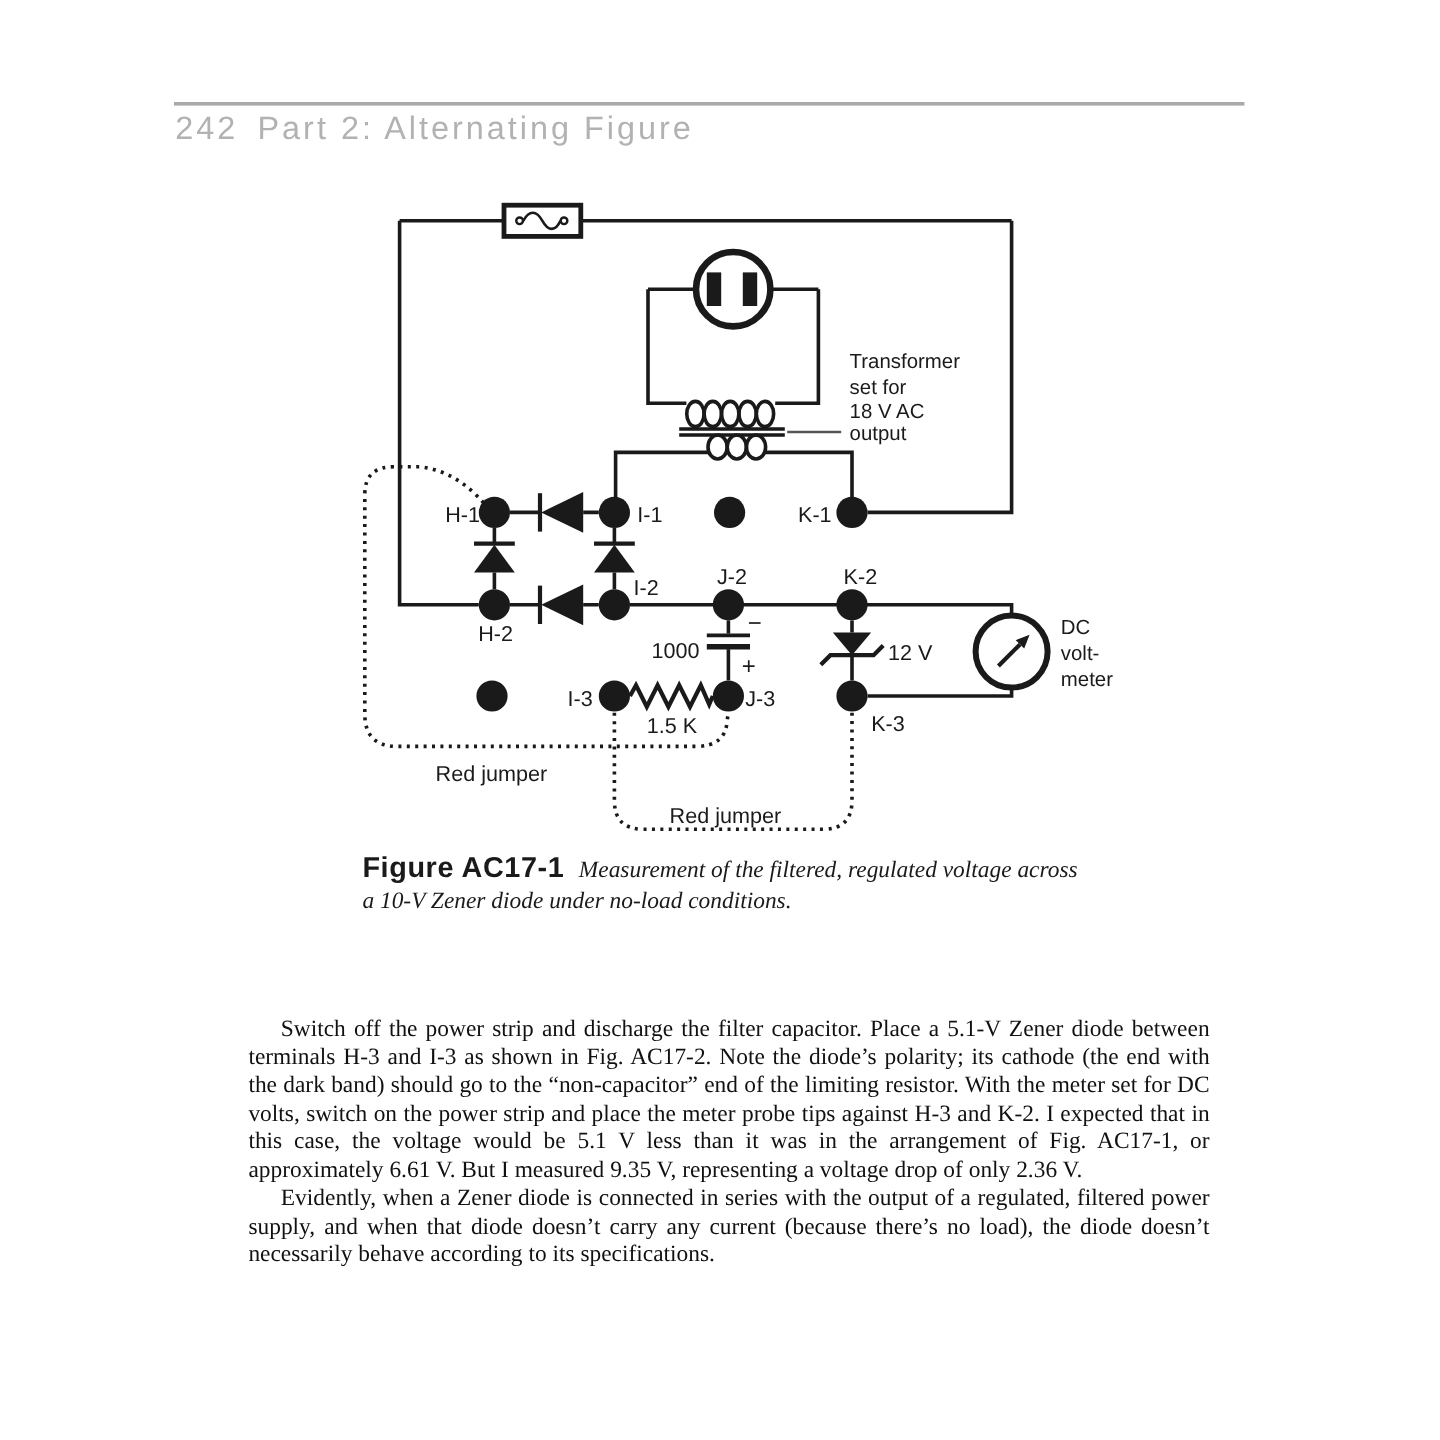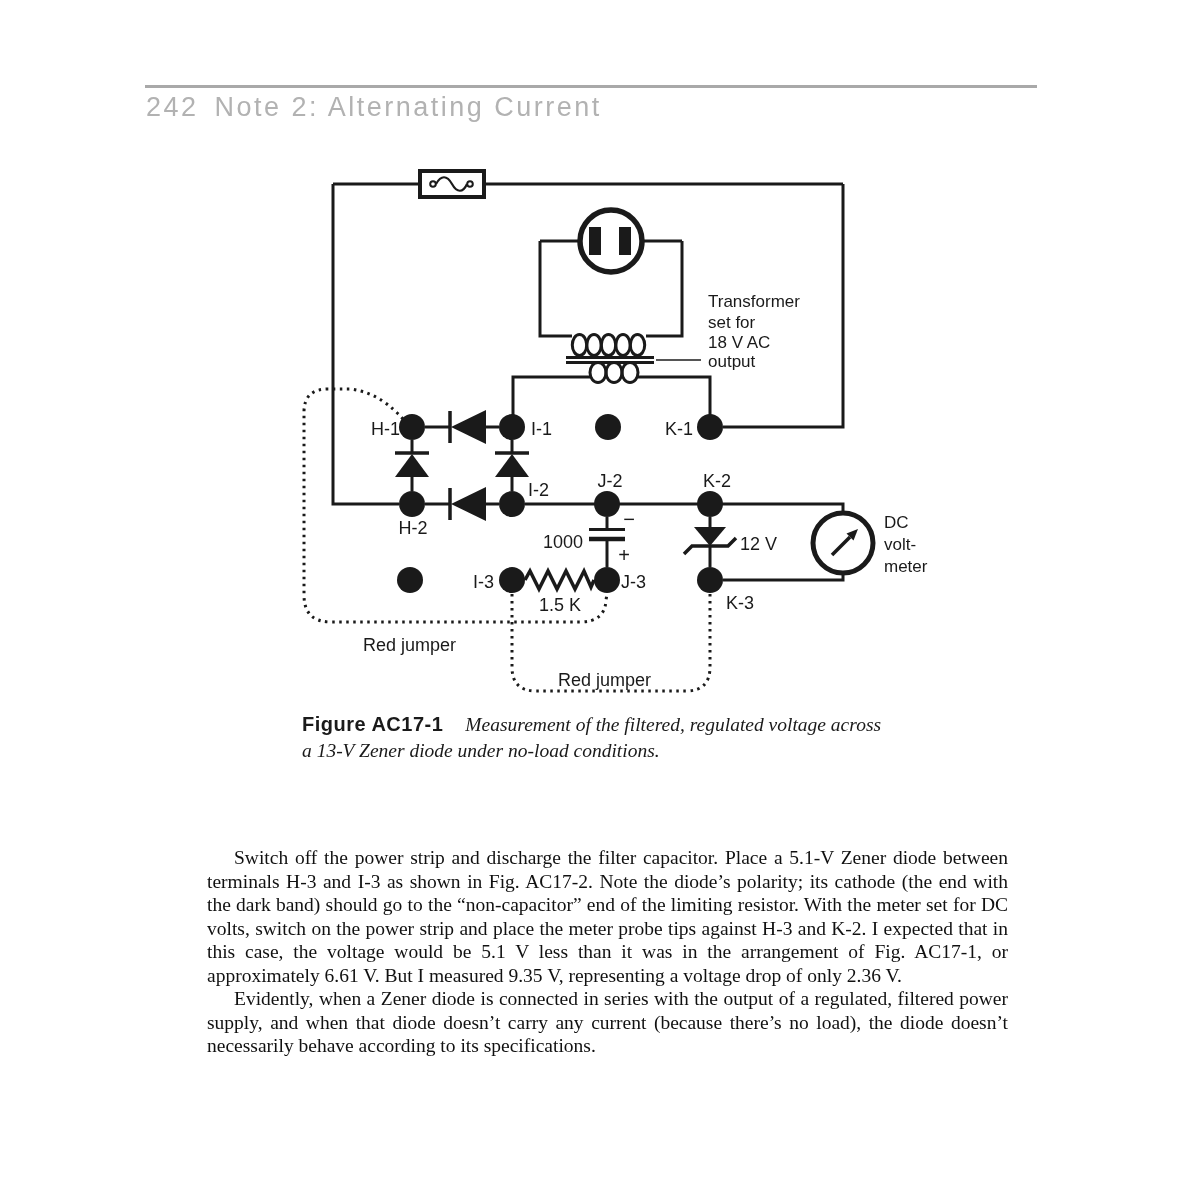--- a/index.html
+++ b/index.html
@@ -9,21 +9,21 @@
   
   .header-rule{position:absolute;left:145px;top:85px;width:892px;height:2.5px;background:#a9a9a9;}
   .header{position:absolute;left:146px;top:92px;color:#b2b2b2;font-size:27px;
           font-family:"Liberation Sans",sans-serif;letter-spacing:2.5px;white-space:nowrap;}
   .header .pgnum{margin-right:16px;}
 
   
   .caption{position:absolute;left:302px;top:711px;width:648px;
            font-size:19px;line-height:26px;color:#1a1a1a;}
   .caption .fig-label{font-family:"Liberation Sans",sans-serif;font-weight:bold;
-           font-size:20px;letter-spacing:0.5px;margin-right:22px;}
+           font-size:24px;letter-spacing:0.5px;margin-right:12px;}
   .caption .cap-italic{font-family:"Liberation Serif",serif;font-style:italic;font-size:19.5px;margin-top:32px;}
 
   
   .bodytext{position:absolute;left:207px;top:846px;width:801px;color:#111;}
   .bodytext p{margin:0;font-family:"Liberation Serif",serif;font-size:19.5px;
               line-height:23.5px;text-align:justify;text-indent:27px;}
 
   
   .diagram{position:absolute;left:295px;top:150px;width:670px;height:560px;}
   .wire{stroke:#1a1a1a;stroke-width:3;fill:none;}
@@ -34,21 +34,21 @@
   .lbl-sm{font-family:"Liberation Sans",sans-serif;font-size:17px;fill:#1a1a1a;}
   .sign{font-family:"Liberation Sans",sans-serif;font-size:20px;fill:#1a1a1a;}
 </style>
 </head>
 <body>
 
 <div class="page">
 
   <div class="header-rule"></div>
   <div class="header">
-    <span class="pgnum">242</span><span>Note 2: Alternating Current</span>
+    <span class="pgnum">242</span><span>Part 2: Alternating Figure</span>
   </div>
 
   <svg class="diagram" viewBox="295 150 670 560" xmlns="http://www.w3.org/2000/svg">
 
     <g>
       <path class="wire" d="M333 184 L420 184 M484 184 L843 184"></path>
       <path class="wire" d="M333 184 L333 504 L399 504"></path>
       <path class="wire" d="M843 184 L843 427 L723 427"></path>
     </g>
 
@@ -177,21 +177,21 @@
       <text class="lbl" x="610" y="487" text-anchor="middle">J-2</text>
       <text class="lbl" x="717" y="487" text-anchor="middle">K-2</text>
       <text class="lbl" x="494" y="588" text-anchor="end">I-3</text>
       <text class="lbl" x="621" y="588">J-3</text>
       <text class="lbl" x="726" y="609">K-3</text>
     </g>
   </svg>
 
   <div class="caption">
     <span class="fig-label">Figure AC17-1</span><span class="cap-italic">Measurement of the filtered, regulated voltage across</span><br>
-    <span class="cap-italic">a 13-V Zener diode under no-load conditions.</span>
+    <span class="cap-italic">a 10-V Zener diode under no-load conditions.</span>
   </div>
 
   <div class="bodytext">
     <p>Switch off the power strip and discharge the filter capacitor. Place a 5.1-V Zener diode between terminals H-3 and I-3 as shown in Fig. AC17-2. Note the diode’s polarity; its cathode (the end with the dark band) should go to the “non-capacitor” end of the limiting resistor. With the meter set for DC volts, switch on the power strip and place the meter probe tips against H-3 and K-2. I expected that in this case, the voltage would be 5.1 V less than it was in the arrangement of Fig. AC17-1, or approximately 6.61 V. But I measured 9.35 V, representing a voltage drop of only 2.36 V.</p>
     <p>Evidently, when a Zener diode is connected in series with the output of a regulated, filtered power supply, and when that diode doesn’t carry any current (because there’s no load), the diode doesn’t necessarily behave according to its specifications.</p>
   </div>
 
 </div>
 
 </body></html>

